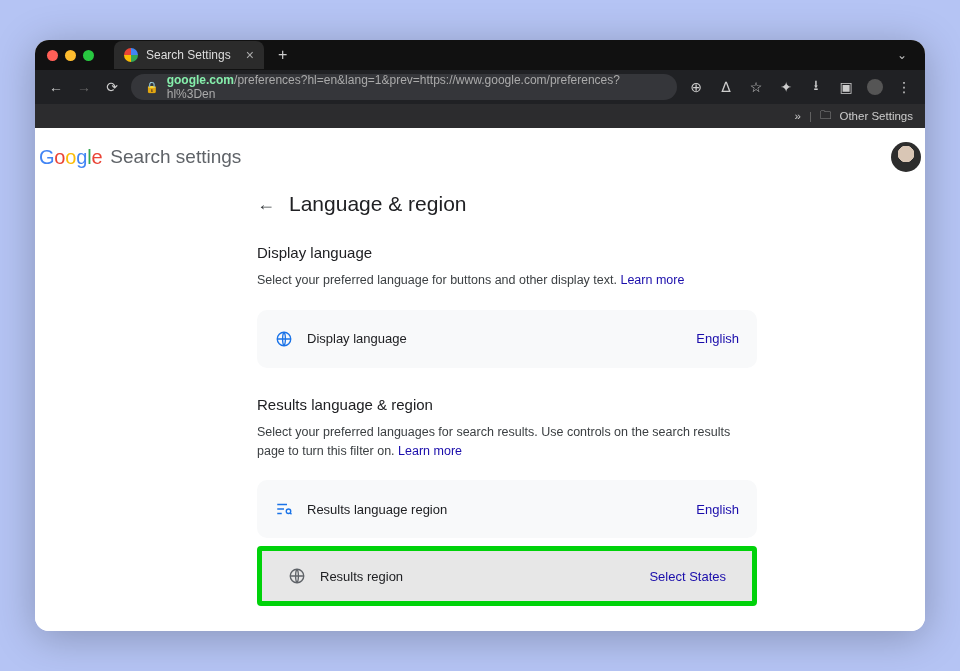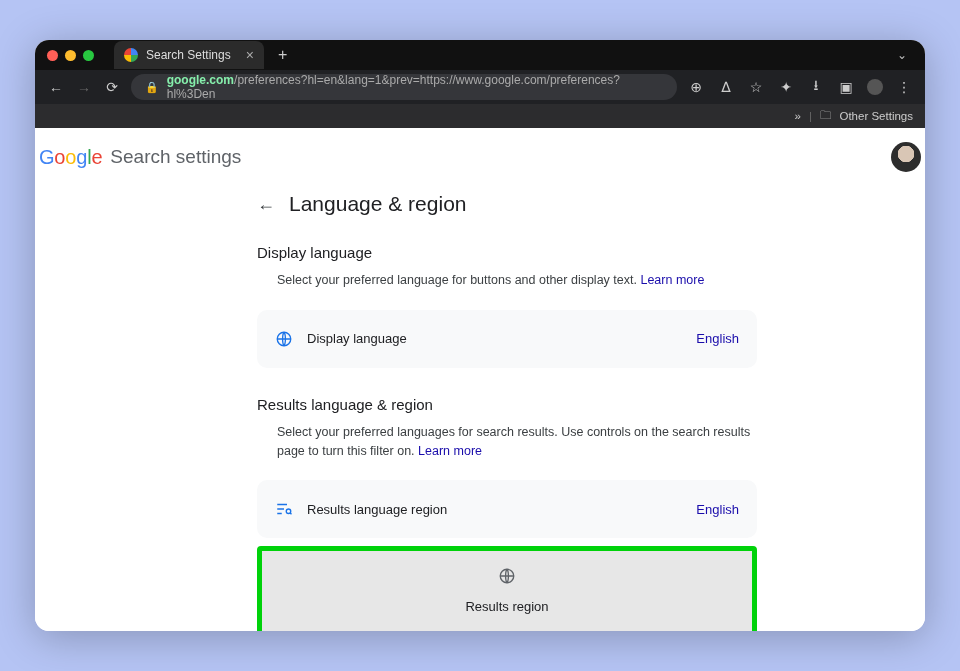--- a/index.html
+++ b/index.html
@@ -82,21 +82,21 @@
       margin-left: auto; width: 30px; height: 30px; border-radius: 50%;
       background: radial-gradient(circle at 50% 40%, #d9c6b5 0 35%, #2d2d2d 36% 100%);
     }
 
     .page-body { max-width: 530px; margin: 0 auto; padding: 0 30px 0 0px; transform: translateX(42px); }
     .page-title-row { display: flex; align-items: center; gap: 14px; margin-top: 6px; }
     .back-arrow { font-size: 18px; color: #3c4043; cursor: pointer; }
     .page-title { font-size: 21px; color: #202124; font-weight: 400; }
 
     h2.section { font-size: 15px; color: #202124; font-weight: 500; margin-top: 28px; }
-    p.desc { font-size: 12.5px; color: #3c4043; margin-top: 10px; line-height: 1.5; margin-left: 20px; }
+    p.desc { font-size: 12.5px; color: #3c4043; margin-top: 10px; line-height: 1.5; }
     a.link { color: #1a0dab; text-decoration: none; }
 
     .card {
       margin-top: 20px; background: #f8f9fa; border-radius: 10px;
       padding: 4px 0;
     }
     .row {
       display: flex; align-items: center; gap: 14px;
       padding: 16px 18px; font-size: 13px; color: #202124;
       cursor: pointer;
@@ -104,21 +104,21 @@
     .row .label { flex: 1; }
     .row .value { color: #1a0dab; font-size: 13px; }
     .row .ico { color: #1a73e8; width: 18px; height: 18px; display:inline-flex; align-items:center; justify-content:center; }
     .row.highlighted {
       background: #e7e7e7;
     }
     .highlight-wrap {
       border: 5px solid #00d20a; border-radius: 4px; margin-top: 8px; padding:0;
       background:#f8f9fa;
     }
-    .highlight-wrap .row { padding: 16px 26px; flex-direction: column; }
+    .highlight-wrap .row { padding: 16px 26px; }
     svg { width: 18px; height: 18px; }
   </style>
 </head>
 <body>
 
 <div class="window">
 
   <div class="chrome-top">
     <div class="tab-strip">
       <div class="traffic-lights">

